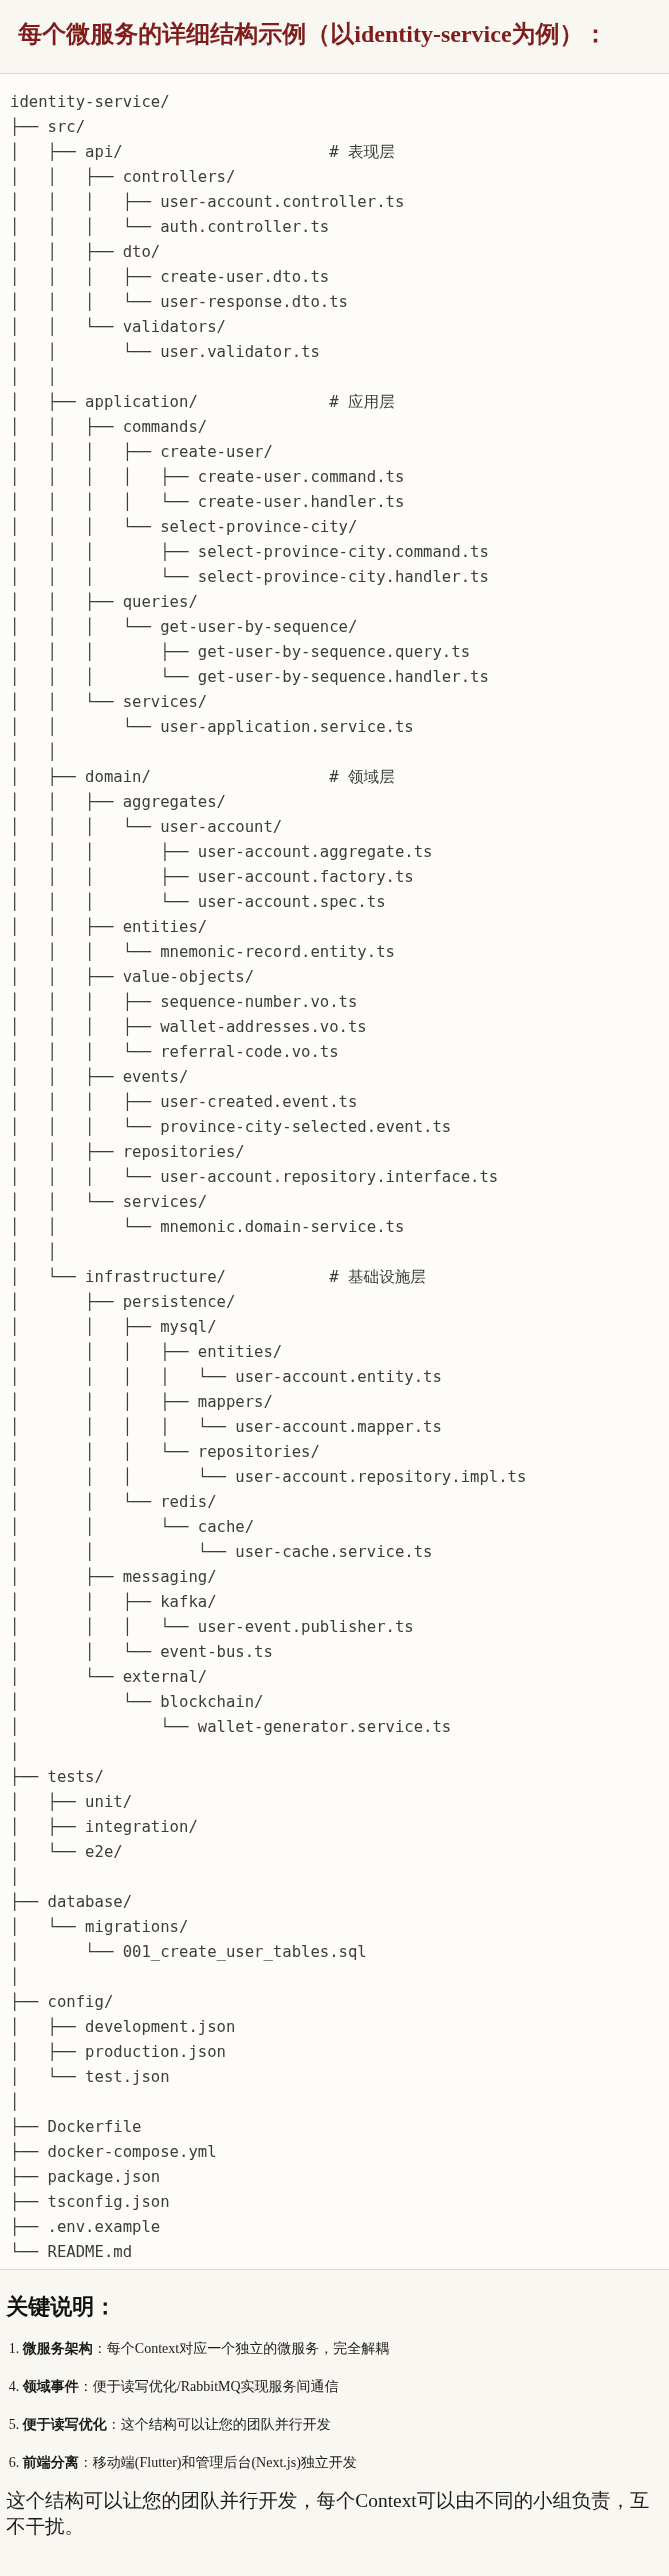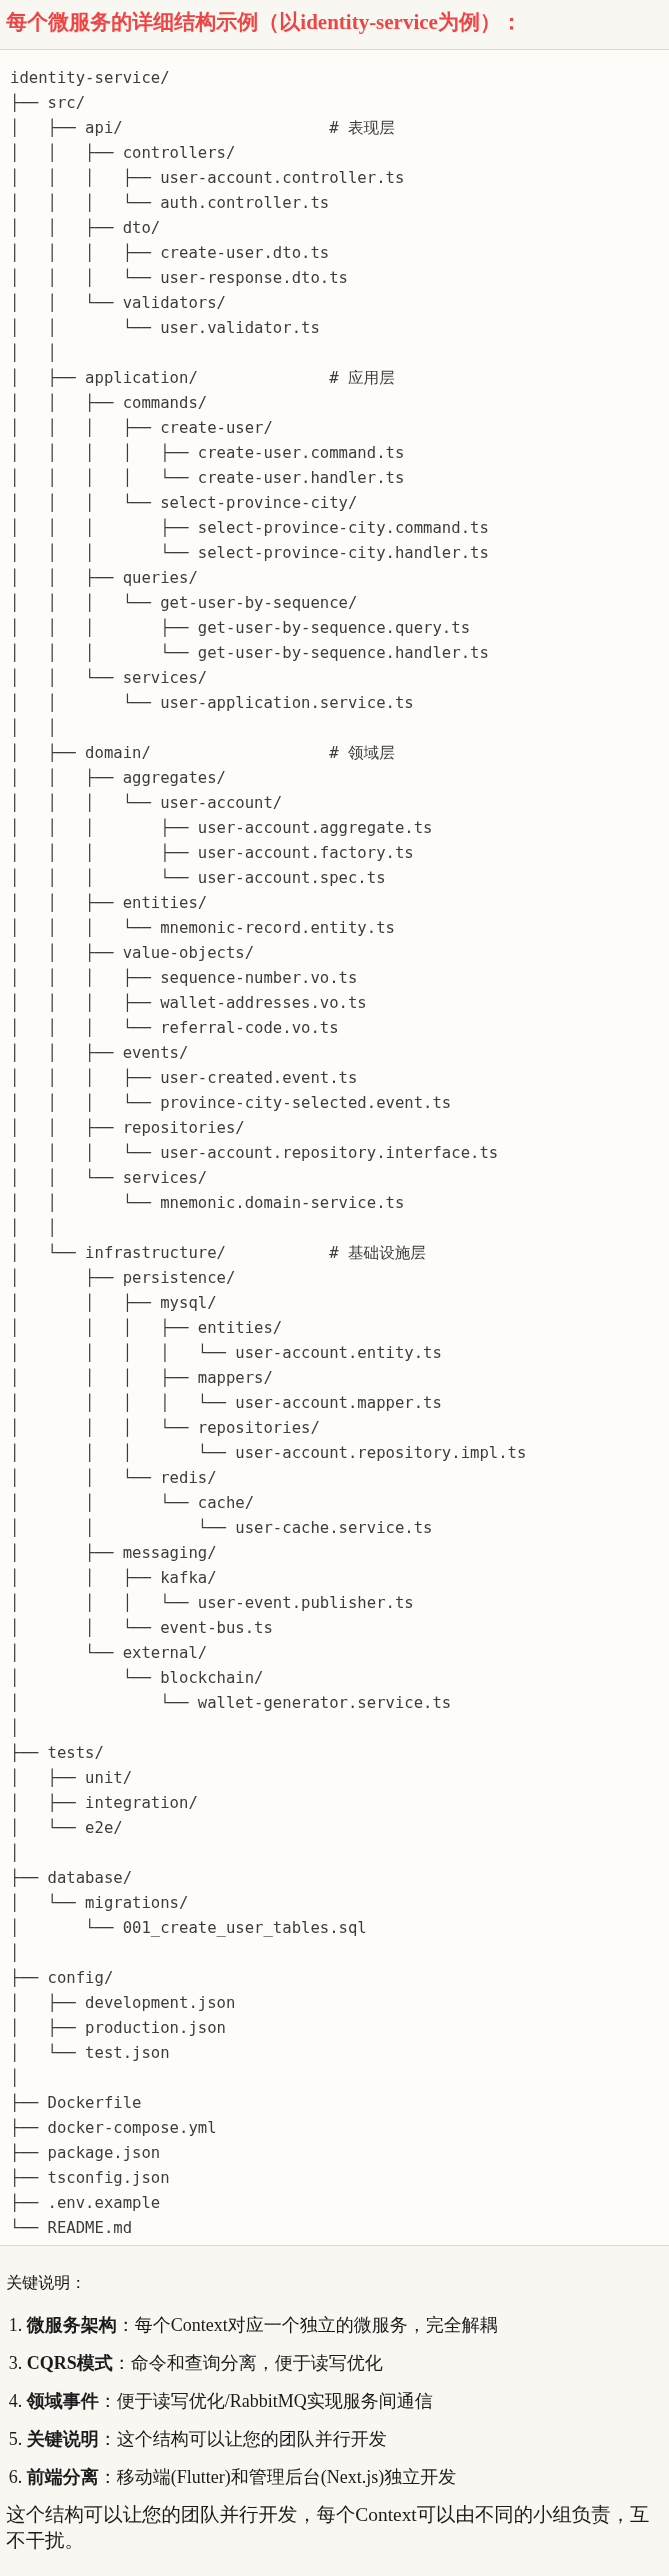--- a/index.html
+++ b/index.html
@@ -10,26 +10,26 @@
   .page {
     width: 669px;
     min-height: 2576px;
     box-sizing: border-box;
     background: #f9f7f1;
     color: #141414;
     font-family: "Liberation Serif", "DejaVu Serif", serif;
     overflow: hidden;
   }
   .title {
-    margin: 0;
+    margin: 12px;
     padding: 8.8px 6.3px 12.5px 6.3px;
-    font-size: 21px;
+    font-size: 24px;
     line-height: 27.5px;
     font-weight: bold;
-    color: #ef4444;
+    color: #7f1d1d;
   }
   .codeblock {
     border-top: 0.6px solid #d9d7d0;
     border-bottom: 0.6px solid #d9d7d0;
     background: #fdfcf8;
     padding: 16.3px 10px 3.8px 10px;
     box-sizing: border-box;
     width: 669px;
   }
   .tree {
@@ -38,32 +38,32 @@
     font-size: 15.6px;
     line-height: 25px;
     color: #3c3c3c;
     white-space: pre;
   }
   .notes {
     padding: 0 6.3px 5px 6.3px;
   }
   .notes-heading {
     margin: 22.5px 0 15px 0;
-    font-size: 16px;
+    font-size: 22px;
     line-height: 29px;
-    font-weight: normal;
+    font-weight: bold;
     color: #111111;
   }
   .note-list {
     margin: 0;
     padding: 0;
     list-style: none;
   }
   .note-item {
-    font-size: 18px;
+    font-size: 14px;
     line-height: 26px;
     margin: 0 0 12px 2.5px;
     color: #1b1b1b;
   }
   .note-num {
     font-weight: normal;
   }
   .note-label {
     font-weight: bold;
   }
@@ -171,25 +171,24 @@
 └── README.md</pre>
   </div>
 
   <div class="notes">
     <h4 class="notes-heading">关键说明：</h4>
 
     <ul class="note-list">
   <li class="note-item"><span class="note-num">1.</span> <b class="note-label">微服务架构</b><span class="note-text">：每个Context对应一个独立的微服务，完全解耦</span></li>
 
 
-  <li class="note-item"><span class="note-num">3.</span> <b class="note-label">CQRS模式</b><span class="note-text">：命令和查询分离，便于读写优化</span></li>
 
   <li class="note-item"><span class="note-num">4.</span> <b class="note-label">领域事件</b><span class="note-text">：便于读写优化/RabbitMQ实现服务间通信</span></li>
 
-  <li class="note-item"><span class="note-num">5.</span> <b class="note-label">关键说明</b><span class="note-text">：这个结构可以让您的团队并行开发</span></li>
+  <li class="note-item"><span class="note-num">5.</span> <b class="note-label">便于读写优化</b><span class="note-text">：这个结构可以让您的团队并行开发</span></li>
 
   <li class="note-item"><span class="note-num">6.</span> <b class="note-label">前端分离</b><span class="note-text">：移动端(Flutter)和管理后台(Next.js)独立开发</span></li>
 </ul>
 
     <p class="closing">这个结构可以让您的团队并行开发，每个Context可以由不同的小组负责，互不干扰。</p>
   </div>
 
 </div>
 
 

